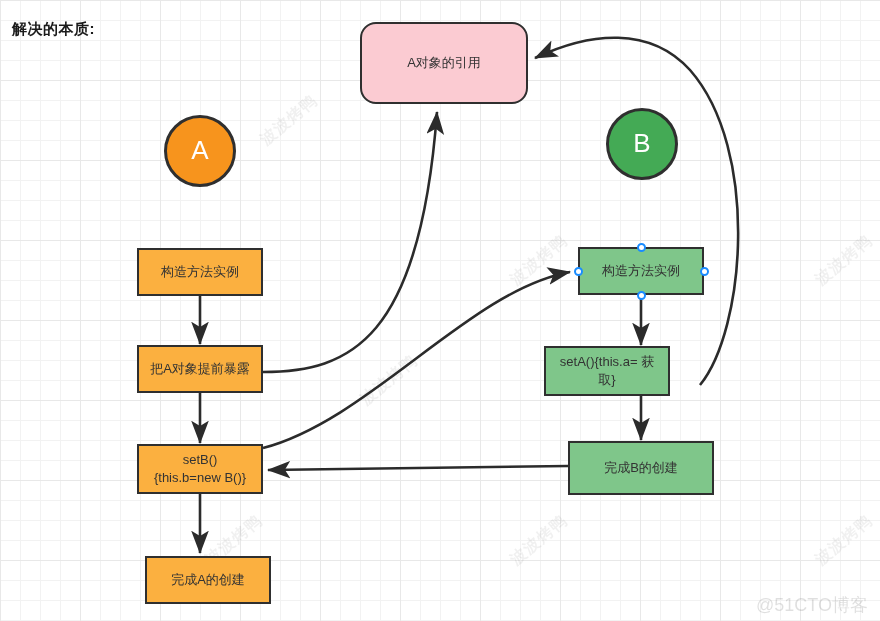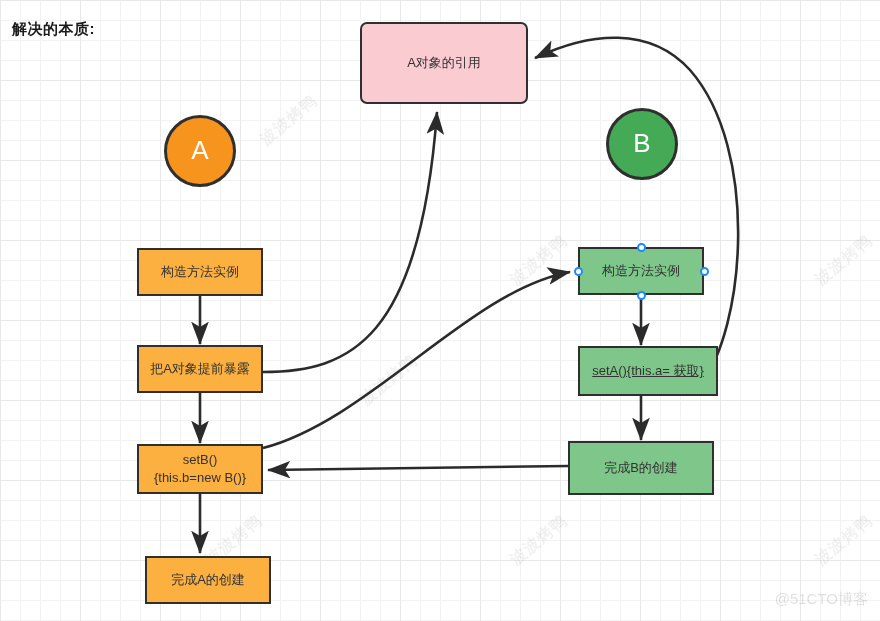--- a/index.html
+++ b/index.html
@@ -41,21 +41,21 @@
     display: flex;
     align-items: center;
     justify-content: center;
     text-align: center;
     color: #333333;
     font-size: 13px;
     line-height: 1.35;
     border: 2px solid #2f2f2f;
     z-index: 3;
   }
-  .node.rounded { border-radius: 7px; }
+  .node.rounded { border-radius: 16px; }
   .node.circle {
     border-radius: 50%;
     color: #ffffff;
     font-size: 26px;
     border-width: 3px;
   }
   .node .label { padding: 0 6px; white-space: pre-line; }
 
   svg.edges {
     position: absolute;
@@ -87,24 +87,24 @@
     letter-spacing: 1px;
     transform: rotate(-40deg);
     transform-origin: center center;
     white-space: nowrap;
     user-select: none;
     z-index: 1;
   }
   .wm-corner {
     position: absolute;
     right: 12px;
-    bottom: 12px;
+    bottom: 4px;
     color: #000000;
     opacity: 0.12;
-    font-size: 15px;
+    font-size: 18px;
     white-space: nowrap;
     z-index: 7;
   }
 </style>
 </head>
 <body>
 
 <div id="canvas">
 
   <div class="wm" style="left:505px; top:250px;">波波烤鸭</div>
@@ -166,21 +166,21 @@
   </div>
 
   <div class="node" style="left:137px; top:556px; width:126px; height:48px; background:#FBB040;margin-left:8px;">
     <span class="label">完成A的创建</span>
   </div>
 
   <div class="node" style="left:578px; top:247px; width:126px; height:48px; background:#7FC68A;">
     <span class="label">构造方法实例</span>
   </div>
 
-  <div class="node" style="left:578px; top:346px; width:140px; height:50px; background:#7FC68A;text-decoration:underline;">
+  <div class="node" style="left:544px; top:346px; width:126px; height:50px; background:#7FC68A;">
     <span class="label">setA(){this.a= 获取}</span>
   </div>
 
   <div class="node" style="left:568px; top:441px; width:146px; height:54px; background:#7FC68A;">
     <span class="label">完成B的创建</span>
   </div>
 
   <div class="handle" style="left:641px; top:247px;"></div>
   <div class="handle" style="left:641px; top:295px;"></div>
   <div class="handle" style="left:578px; top:271px;"></div>

